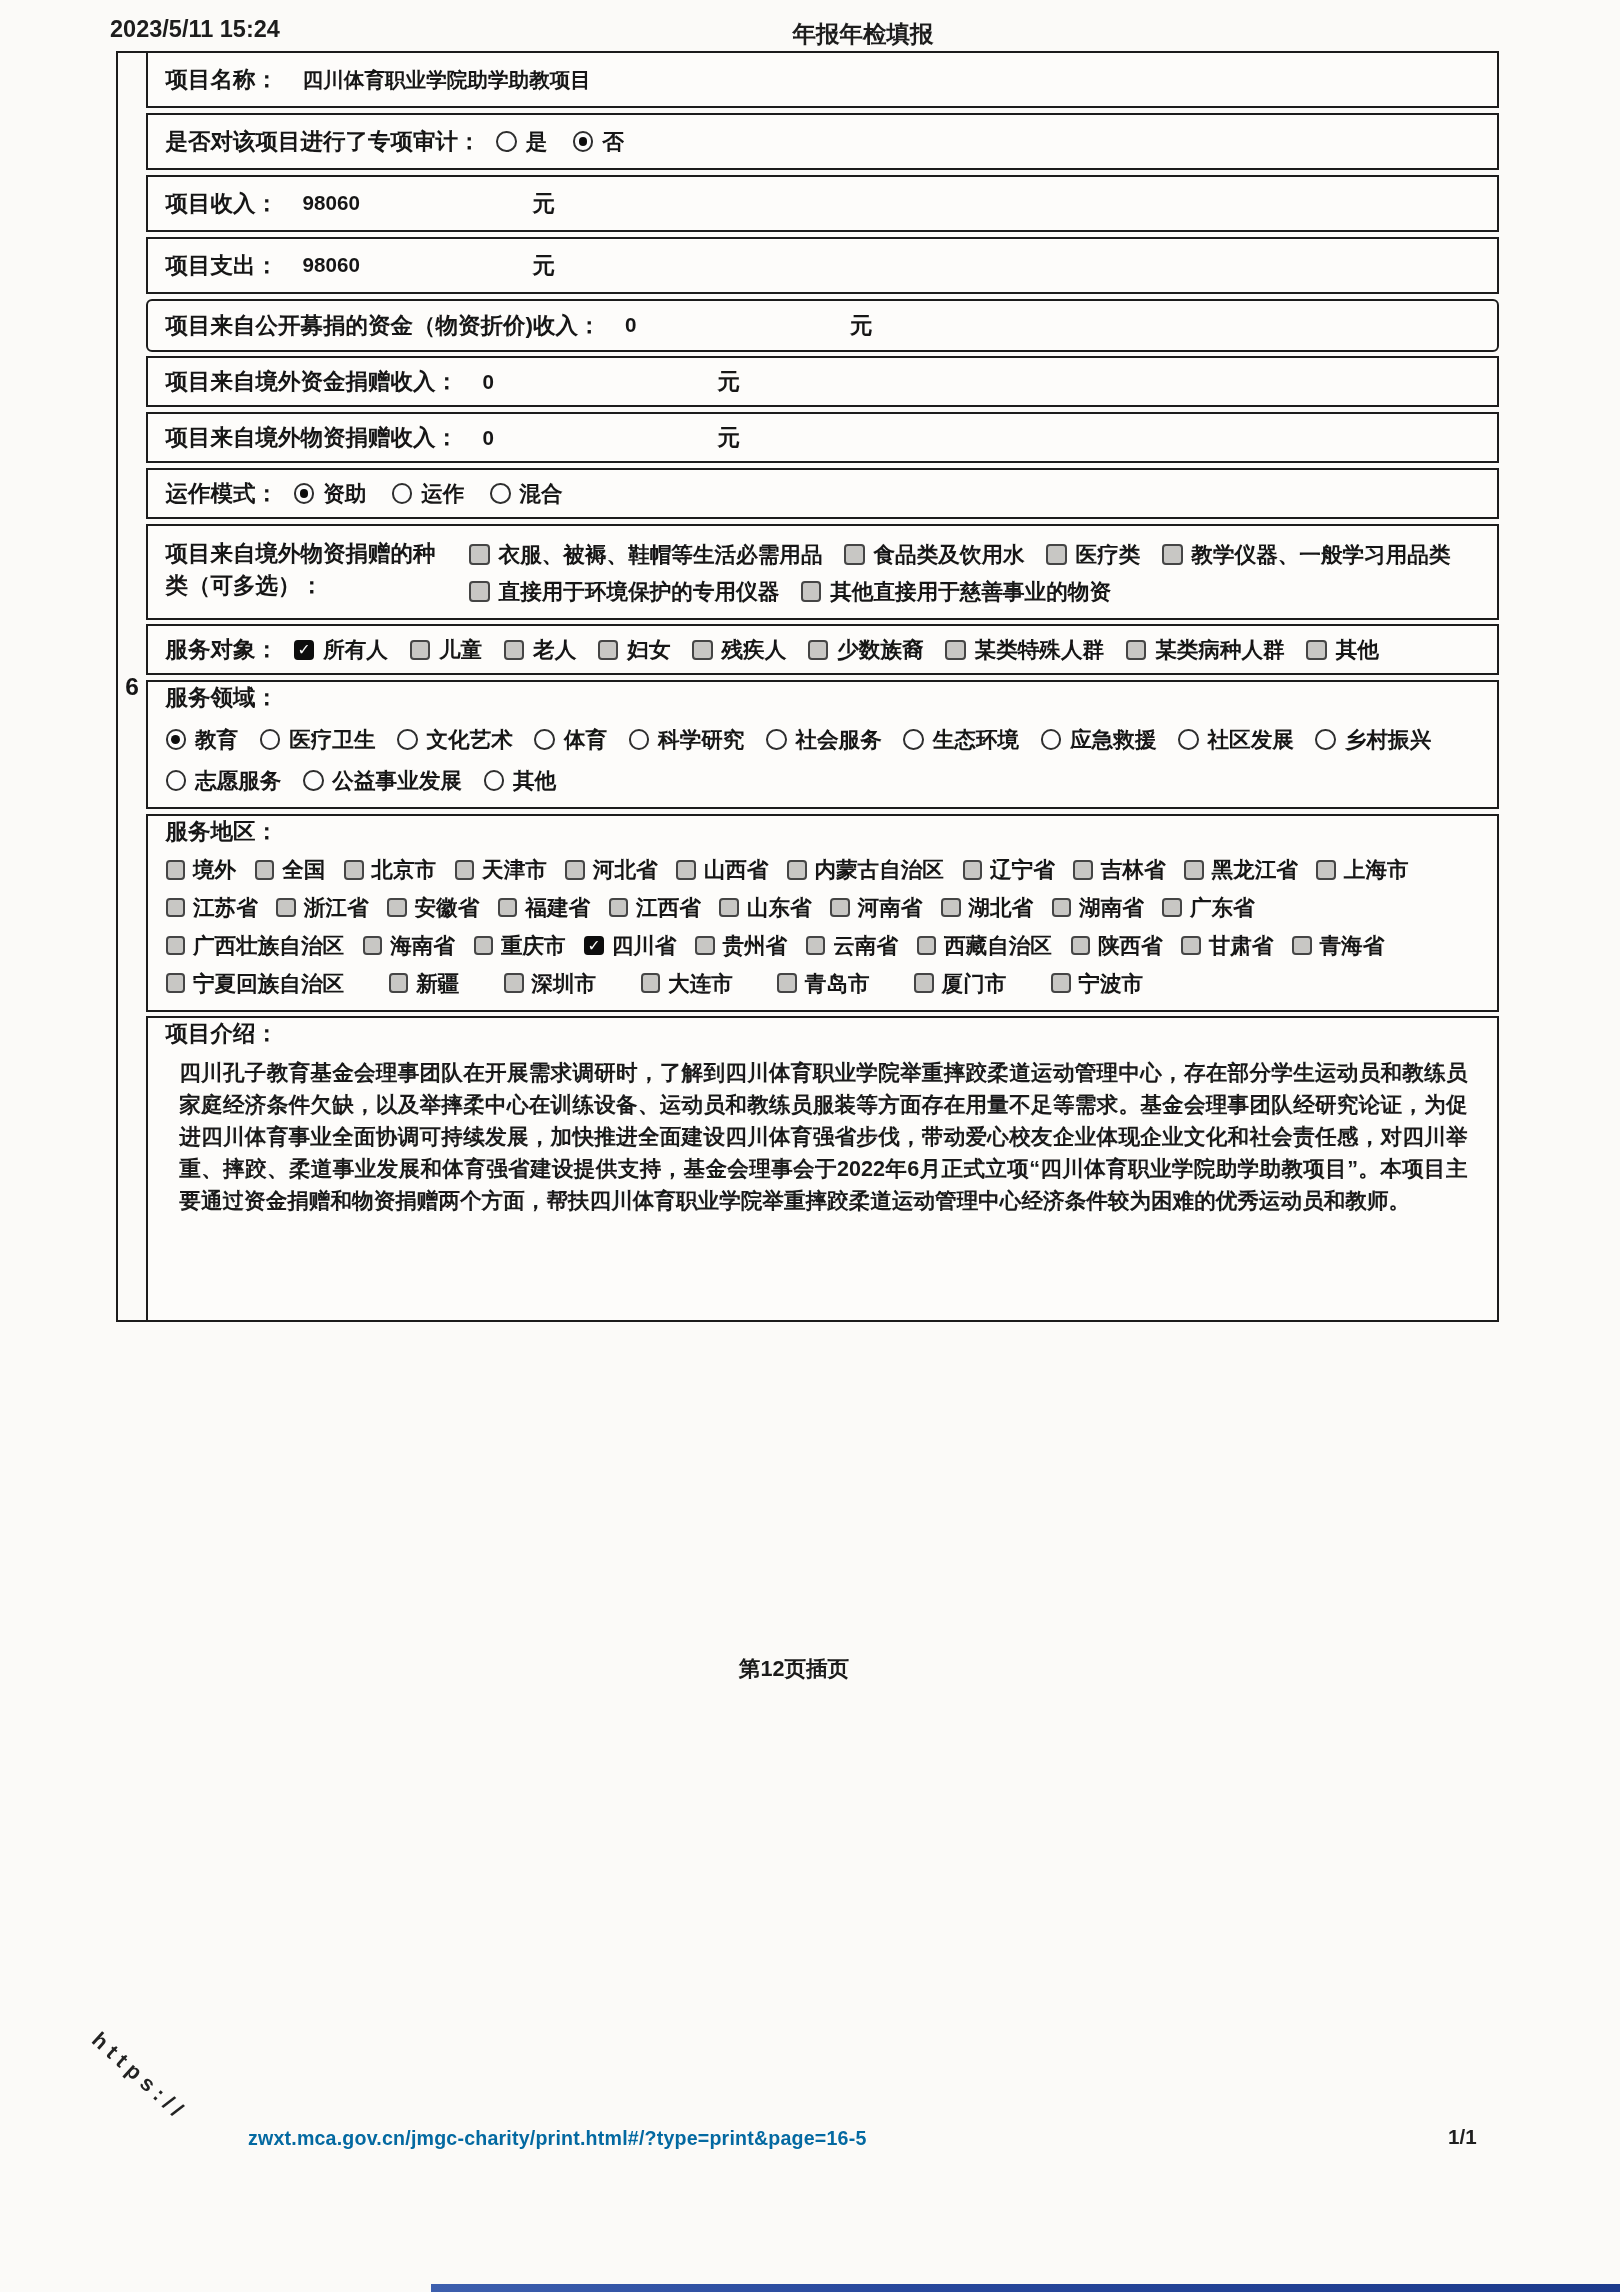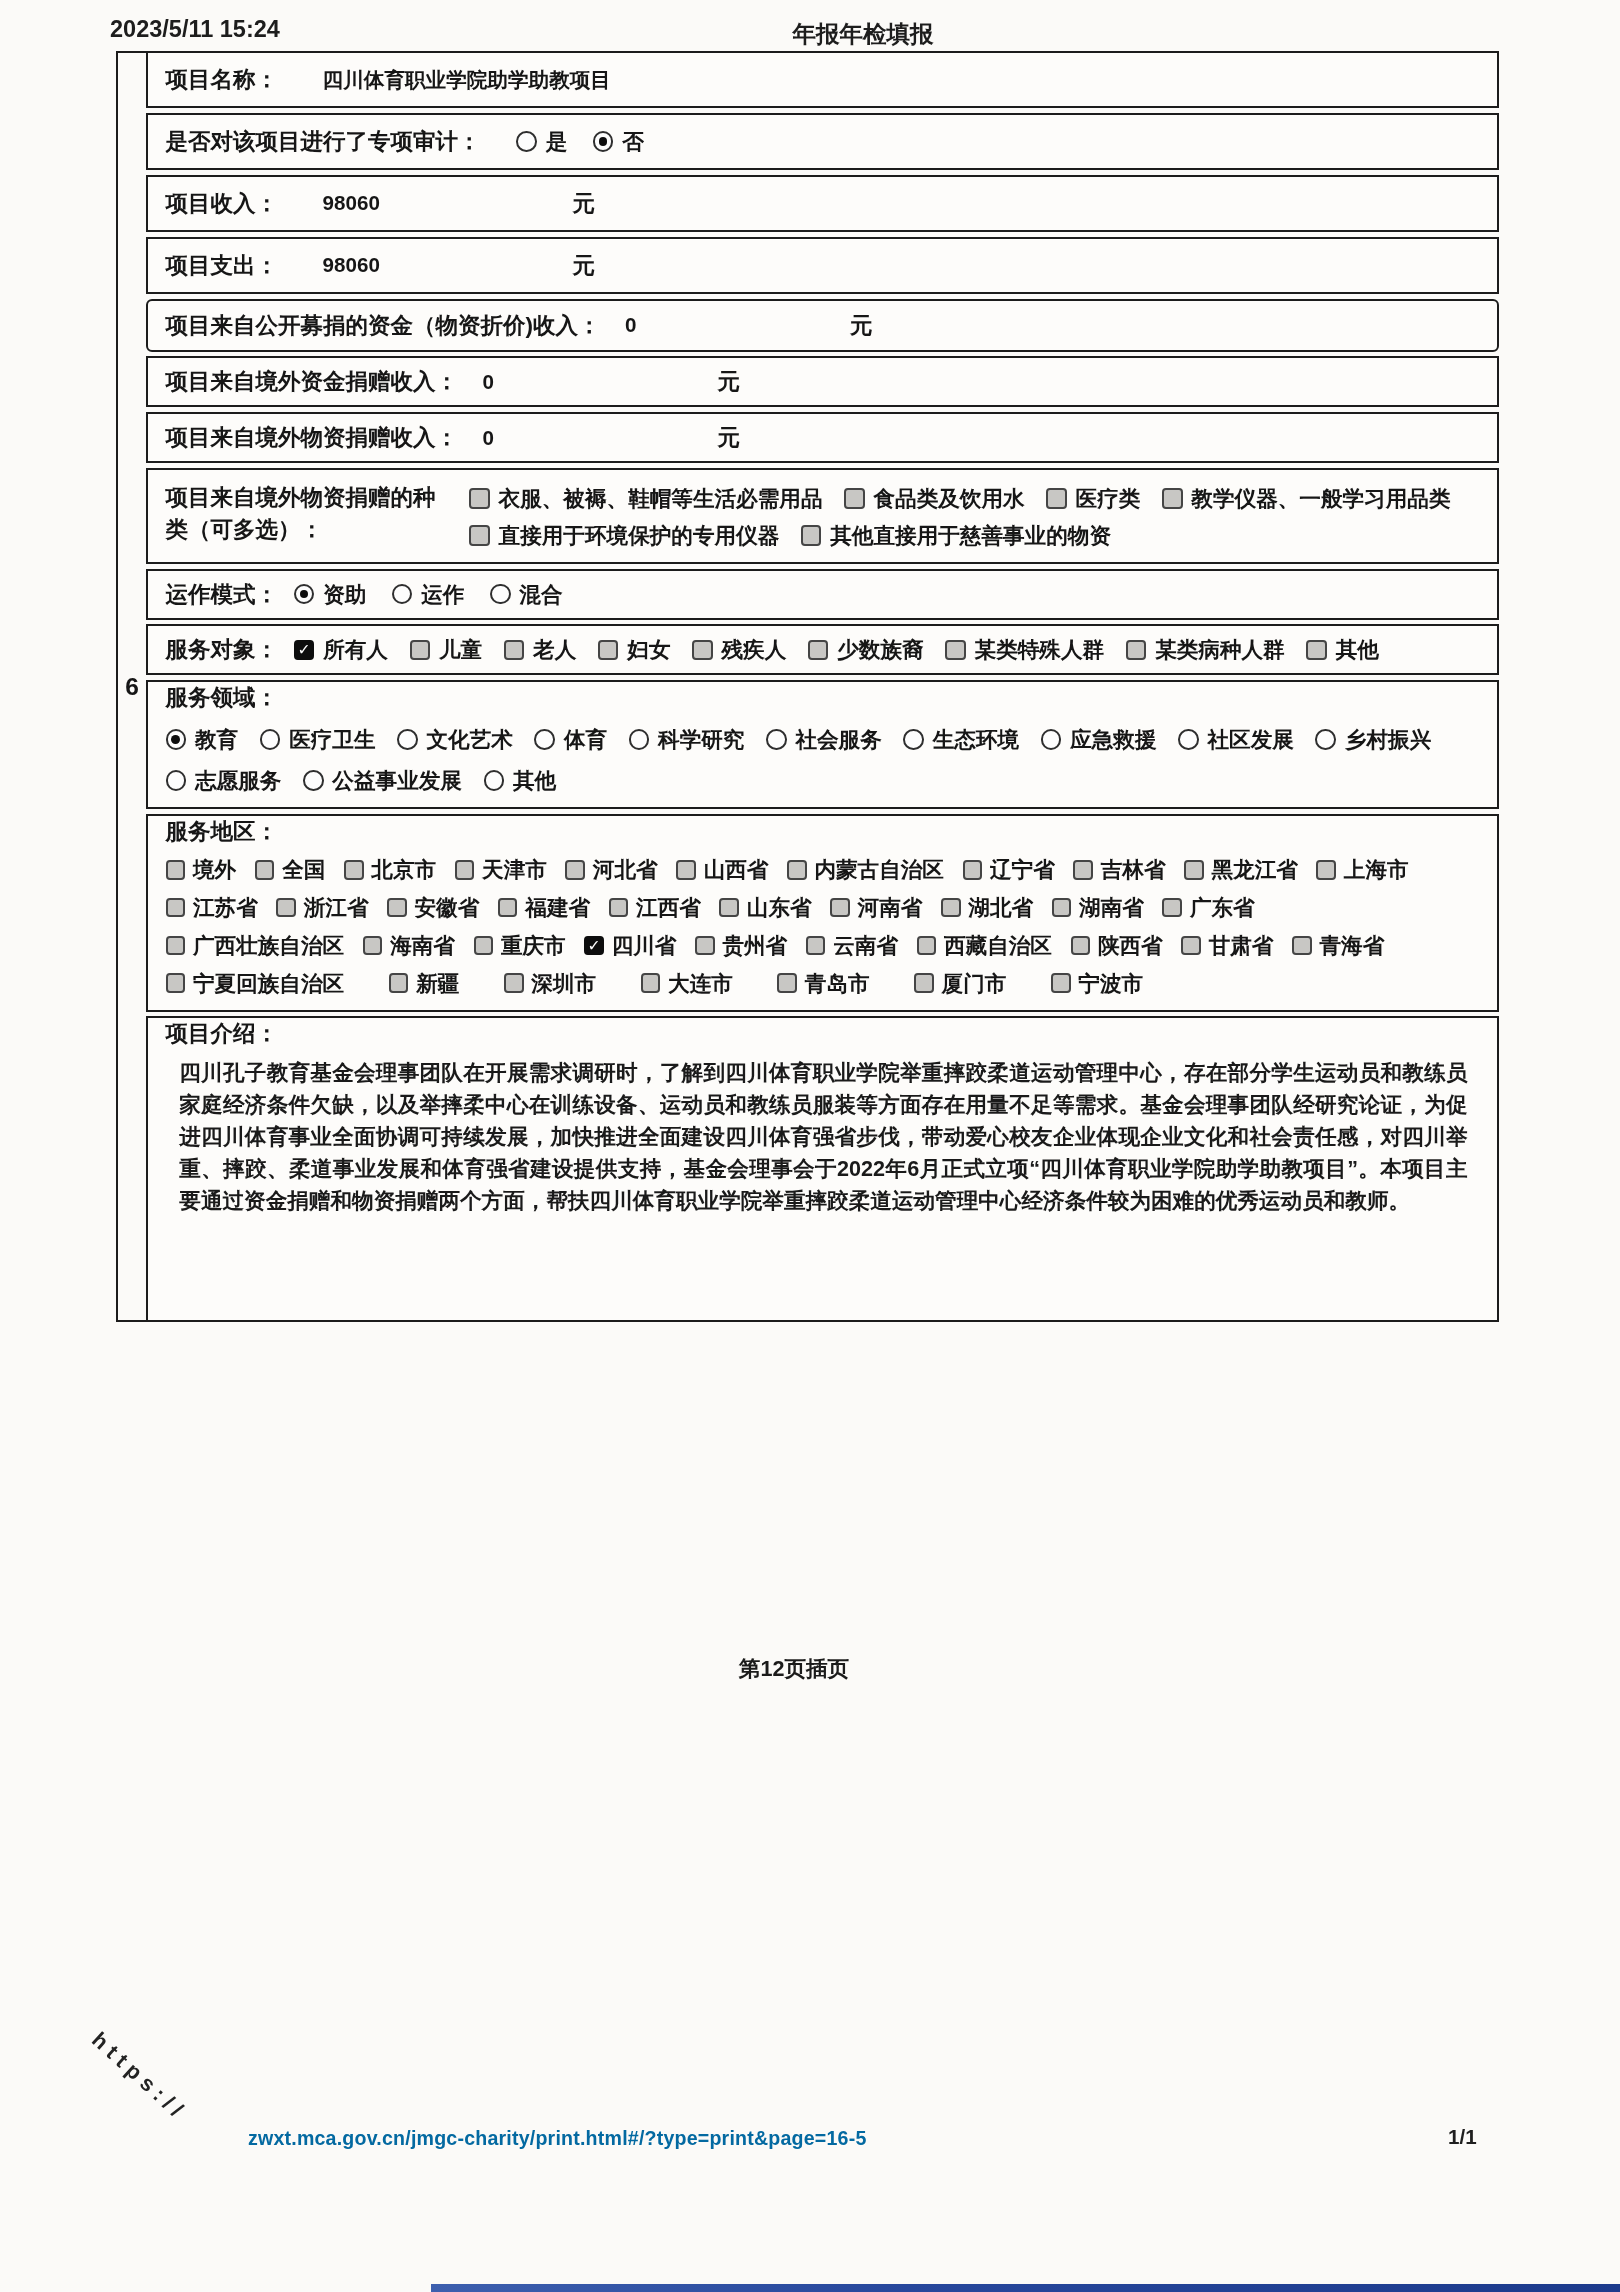--- a/index.html
+++ b/index.html
@@ -31,21 +31,21 @@
     display:flex; align-items:center; justify-content:center;
     font-size:24.5px; font-weight:bold;
   }
   .rows { width:1353px; display:flex; flex-direction:column; gap:4.9px; }
   .row {
     border:2.9px solid #1c1c1c;
     background:#fdfcfa;
     padding-left:17.6px; padding-right:11.8px;
     display:flex; align-items:center;
   }
-  .h56 { min-height:57px;gap:20px; }
+  .h56 { min-height:57px; }
   .h52 { min-height:53px;border-radius:6px; }
   .h50 { min-height:51px; }
   .lbl { font-size:22.5px; font-weight:bold; white-space:nowrap; }
   .val { font-size:20.6px; font-weight:bold; margin-left:24.5px; }
   .unit { font-size:22.5px; font-weight:bold; }
   .w235 { display:inline-block; width:230px; }
   .w230 { display:inline-block; width:225px; }
   .w240 { display:inline-block; width:235px; }
   .opts { display:inline-flex; flex-wrap:nowrap; align-items:center; margin-left:15.7px; }
   .opts .opt { display:inline-flex; align-items:center; margin-right:25.5px; }
@@ -164,20 +164,38 @@
       <span class="val w240">0</span>
       <span class="unit">元</span>
     </div>
 
     <div class="row h50">
       <span class="lbl">项目来自境外物资捐赠收入：</span>
       <span class="val w240">0</span>
       <span class="unit">元</span>
     </div>
 
+    <div class="row h50">
+      <span class="lbl">运作模式：</span>
+      <span class="opts">
+          <span class="opt">
+            <span class="radio checked"></span>
+            <span class="opt-label">资助</span>
+          </span>
+          <span class="opt">
+            <span class="radio"></span>
+            <span class="opt-label">运作</span>
+          </span>
+          <span class="opt">
+            <span class="radio"></span>
+            <span class="opt-label">混合</span>
+          </span>
+        </span>
+    </div>
+
     <div class="row types-row">
       <span class="lbl wrap-lbl">项目来自境外物资捐赠的种类（可多选）：</span>
       <div class="opt-col">
         <span class="opts tight">
             <span class="opt">
               <span class="checkbox"></span>
               <span class="opt-label">衣服、被褥、鞋帽等生活必需用品</span>
             </span>
             <span class="opt">
               <span class="checkbox"></span>
@@ -199,38 +217,20 @@
             </span>
             <span class="opt">
               <span class="checkbox"></span>
               <span class="opt-label">其他直接用于慈善事业的物资</span>
             </span>
           </span>
       </div>
     </div>
 
     <div class="row h50">
-      <span class="lbl">运作模式：</span>
-      <span class="opts">
-          <span class="opt">
-            <span class="radio checked"></span>
-            <span class="opt-label">资助</span>
-          </span>
-          <span class="opt">
-            <span class="radio"></span>
-            <span class="opt-label">运作</span>
-          </span>
-          <span class="opt">
-            <span class="radio"></span>
-            <span class="opt-label">混合</span>
-          </span>
-        </span>
-    </div>
-
-    <div class="row h50">
       <span class="lbl">服务对象：</span>
       <span class="opts tight">
           <span class="opt">
             <span class="checkbox checked">✓</span>
             <span class="opt-label">所有人</span>
           </span>
           <span class="opt">
             <span class="checkbox"></span>
             <span class="opt-label">儿童</span>
           </span>

